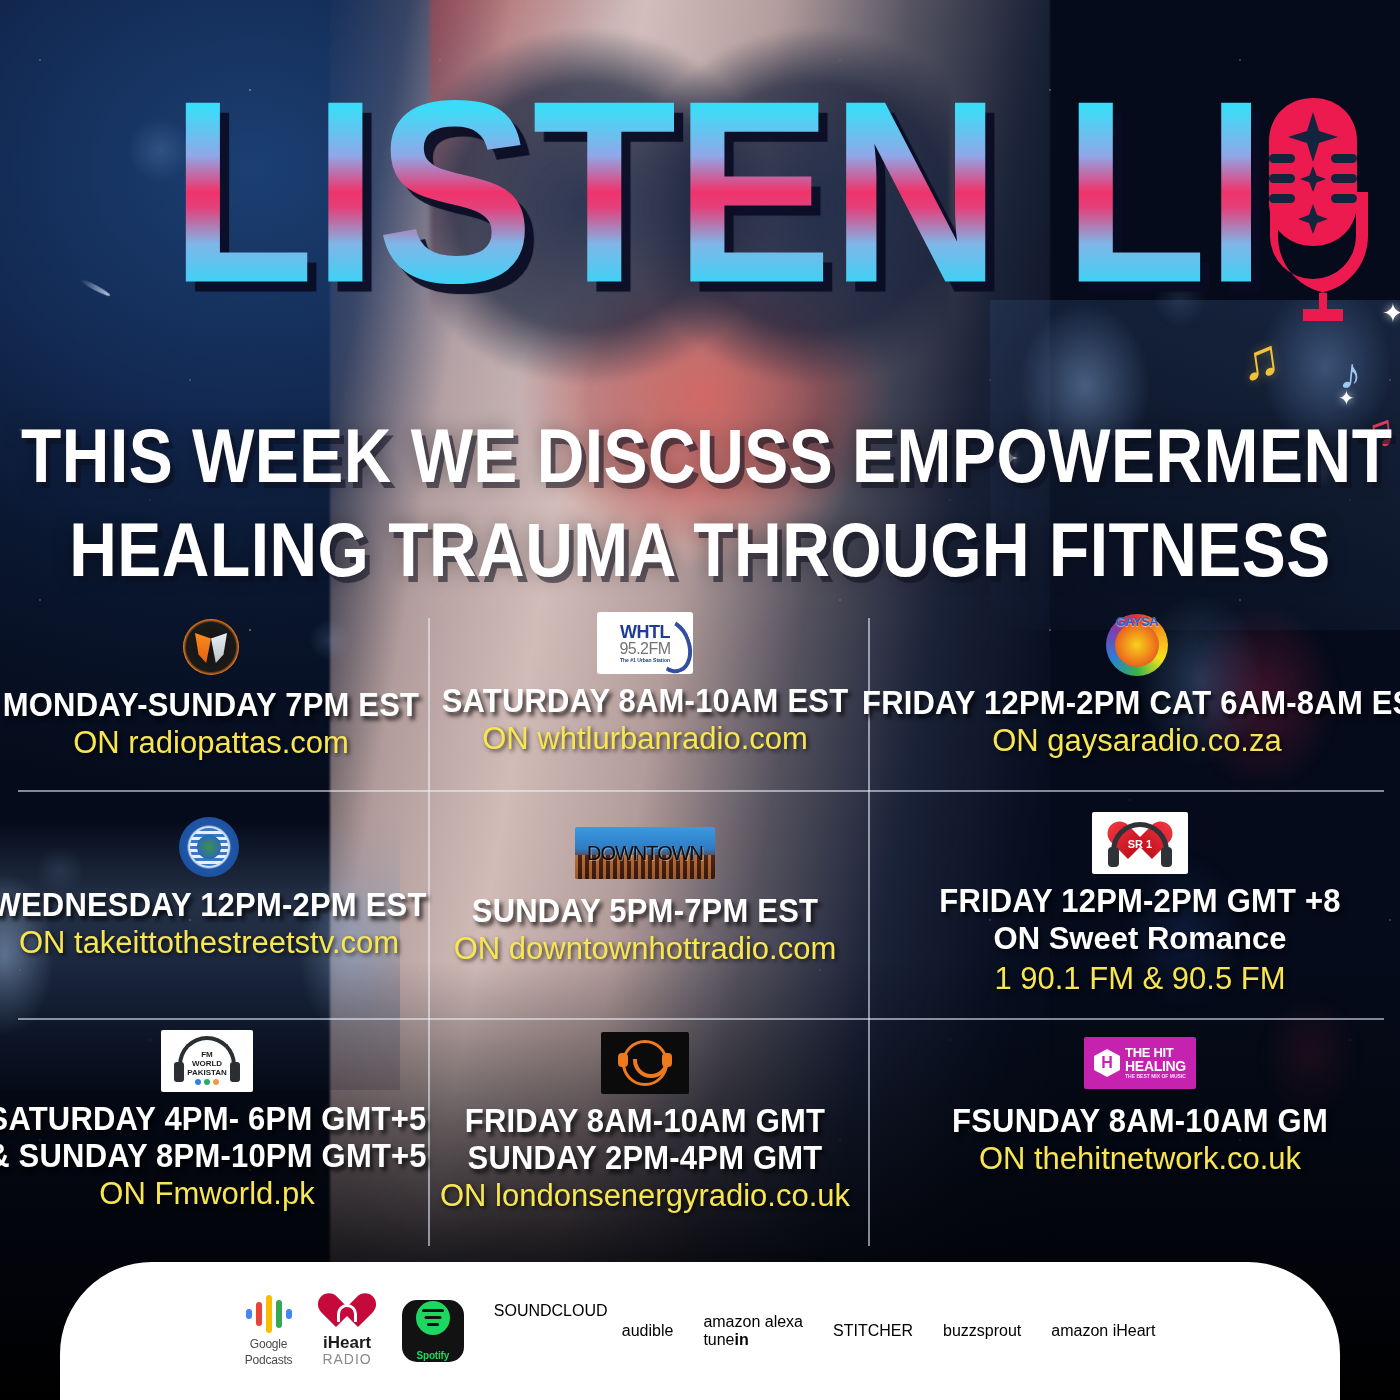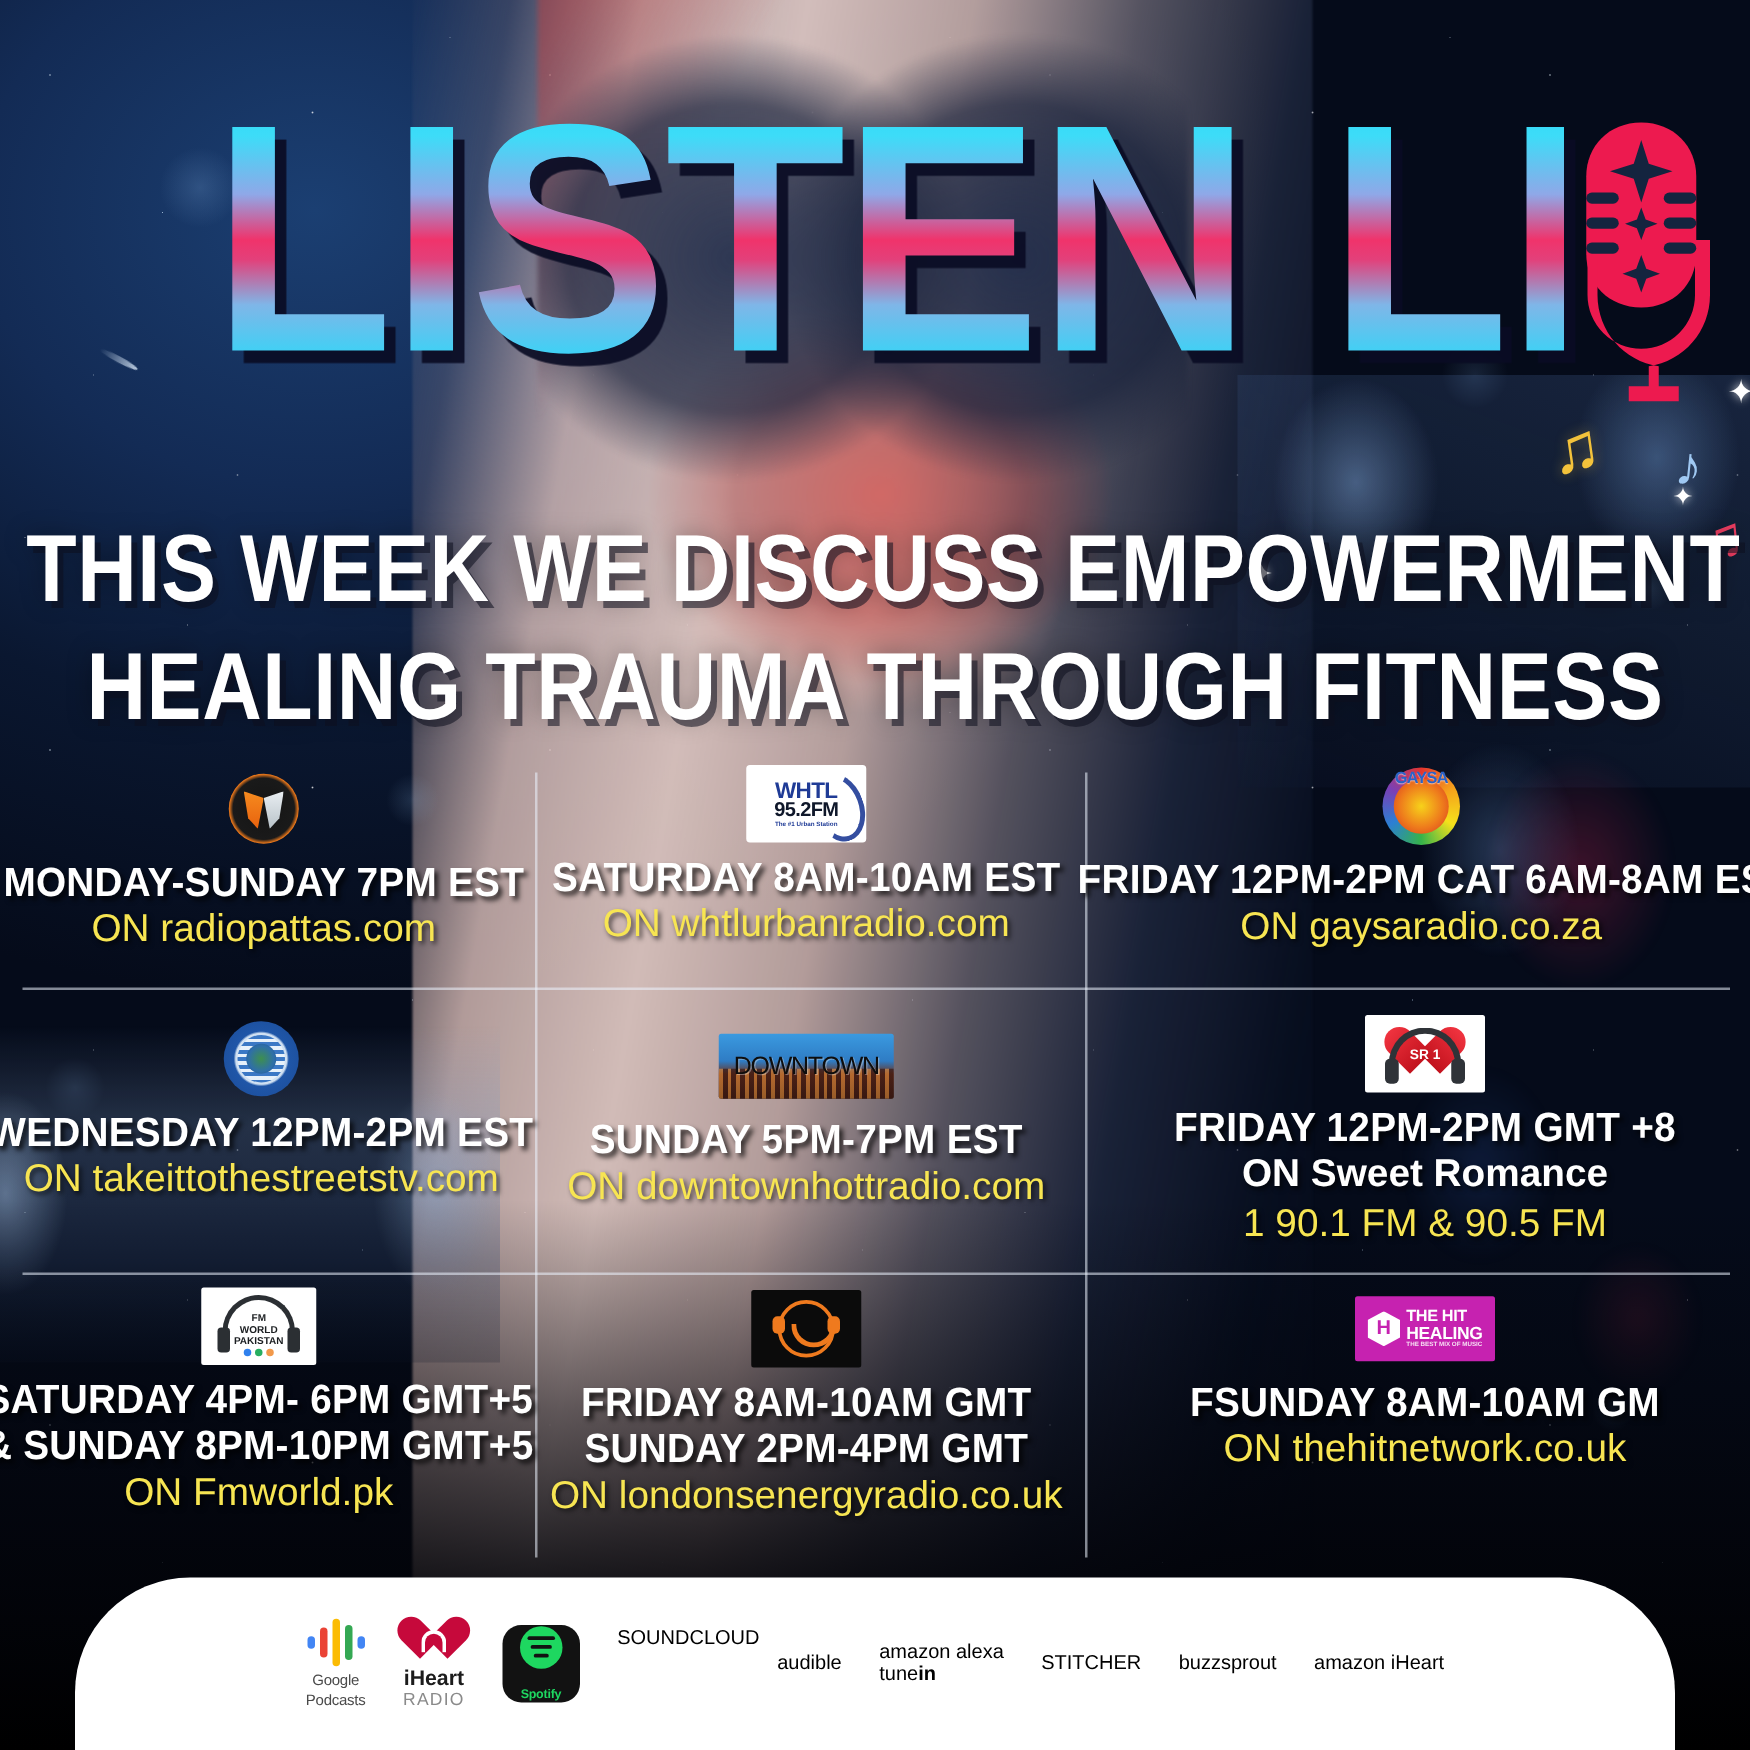--- a/index.html
+++ b/index.html
@@ -177,21 +177,21 @@
     background:linear-gradient(180deg,#f68b1f,#e8620e);clip-path:polygon(0 0,100% 18%,70% 100%,22% 72%);}
   .logo-fox::after{content:"";position:absolute;right:12px;top:14px;width:16px;height:30px;
     background:linear-gradient(180deg,#e9eef2,#b9c3c9);clip-path:polygon(100% 0,0 18%,30% 100%,78% 72%);}
 
   .logo-whtl {
     width:96px; height:62px; background:#fff; border-radius:3px;
     display:flex; flex-direction:column; align-items:center; justify-content:center; gap:0;
     position:relative; overflow:hidden;
   }
   .logo-whtl .l1 { font-size:18px; font-weight:900; color:#1f3b96; letter-spacing:-.5px; line-height:18px; }
-  .logo-whtl .l2 { font-size:16px; font-weight:700; color:#0f172a; letter-spacing:-.5px; line-height:16px; }
+  .logo-whtl .l2 { font-size:16px; font-weight:400; color:#737373; letter-spacing:-.5px; line-height:16px; }
   .logo-whtl .l3 { font-size:5px; font-weight:700; color:#1f3b96; line-height:7px; }
   .logo-whtl::after{content:"";position:absolute;right:2px;top:6px;width:32px;height:48px;
     border:4px solid #1f3b96;border-radius:50%;border-left-color:transparent;border-top-color:transparent;transform:rotate(-20deg);opacity:.9;}
 
   .logo-gaysa {
     width:62px; height:62px; border-radius:50%;
     background:conic-gradient(#e4342f,#f5a11b,#f5e11b,#36b34a,#2b7fd4,#7b3fb5,#e4342f);
     position:relative; display:flex; align-items:flex-start; justify-content:center;
   }
   .logo-gaysa::before{content:"";position:absolute;inset:9px;border-radius:50%;

